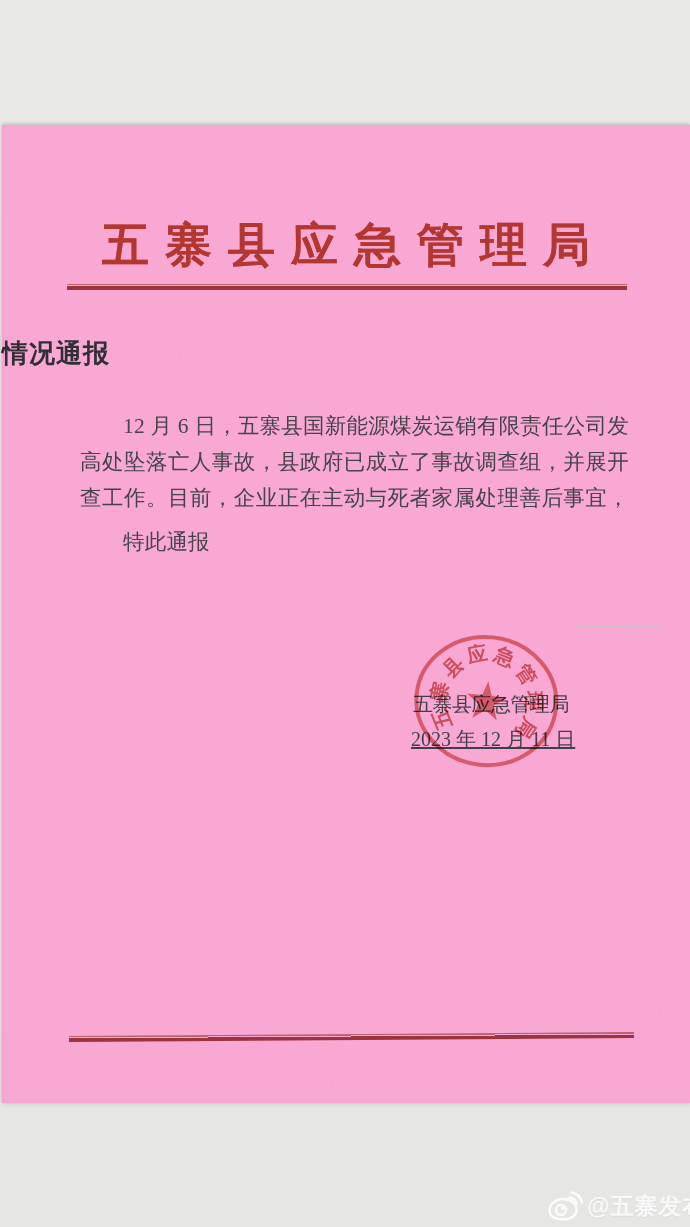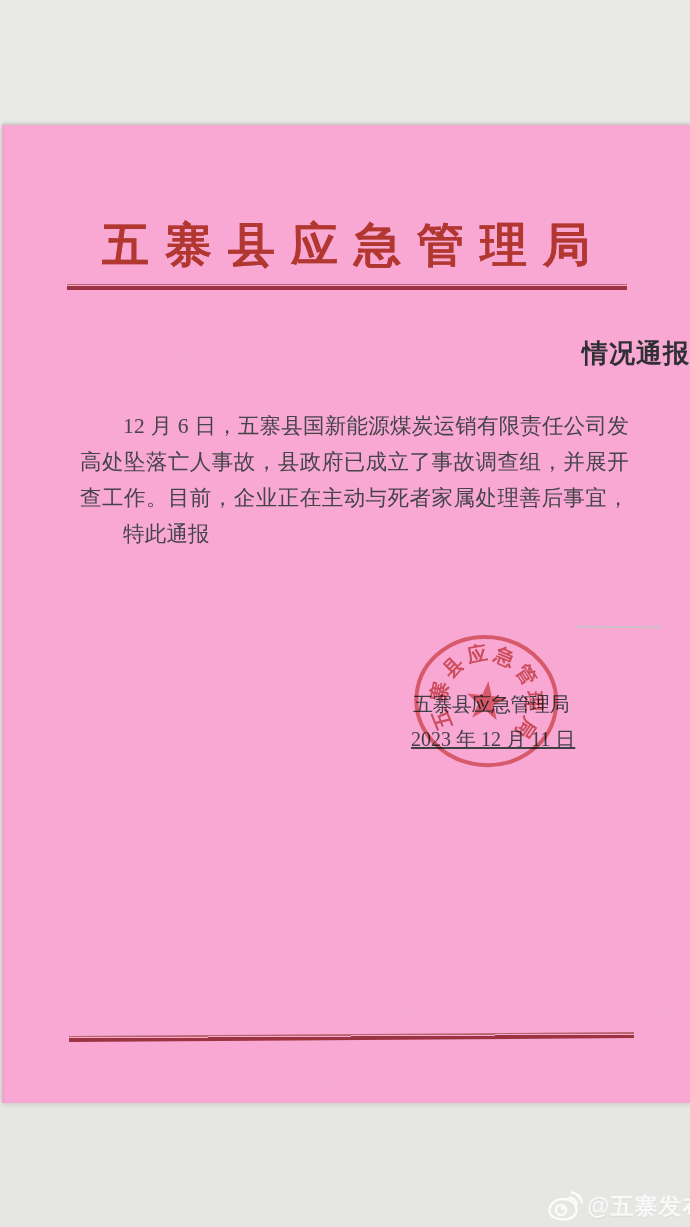--- a/index.html
+++ b/index.html
@@ -21,31 +21,31 @@
     font-size:47px;line-height:56px;letter-spacing:16px;padding-left:16px;box-sizing:border-box;
     text-shadow:0 0 .5px rgba(178,55,48,.6);
   }
   .red-rule{
     position:absolute;height:6px;
     background:linear-gradient(to bottom,#b8626a 0,#b8626a 1.5px,rgba(0,0,0,0) 1.5px,rgba(0,0,0,0) 2.5px,#9b3340 2.5px,#9b3340 6px);
   }
   .header-rule{left:65px;top:159px;width:560px;}
   .footer-rule{left:67px;top:909px;width:565px;transform:rotate(-0.4deg);}
   .doc-title{
-    position:absolute;left:0;top:211px;width:100%;text-align:right;
+    position:absolute;left:0;top:211px;width:100%;text-align:left;
     font-size:26px;font-weight:bold;color:#2f2f34;letter-spacing:1px;
   }
   .body-block{
     position:absolute;left:78px;top:283px;width:549px;
     color:#44444a;font-size:21.5px;letter-spacing:.2px;
   }
   .body-line{height:36px;line-height:36px;white-space:nowrap;}
   .body-line.full{text-align:justify;text-align-last:justify;white-space:normal;overflow:hidden;}
   .body-line.indented{text-indent:43px;}
-  .closing-line{height:36px;line-height:36px;text-indent:43px;margin-top:0;}
+  .closing-line{height:36px;line-height:36px;text-indent:43px;margin-top:8px;}
   .sign-name{
     position:absolute;left:411px;top:566px;color:#3f3f45;
     font-size:20px;letter-spacing:-0.5px;white-space:nowrap;
   }
   .sign-date{
     position:absolute;left:409px;top:601px;color:#3f3f45;
     font-size:20px;white-space:nowrap;text-decoration:underline;
   }
   .seal-wrap{
     position:absolute;left:404px;top:505px;width:160px;height:148px;

